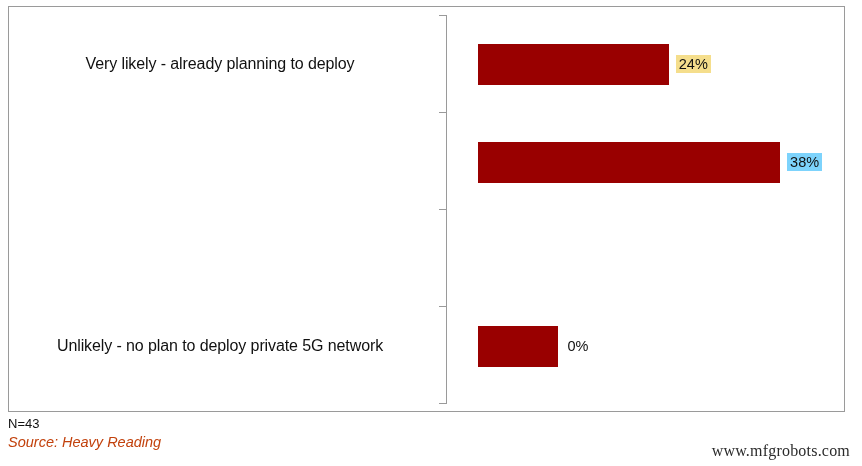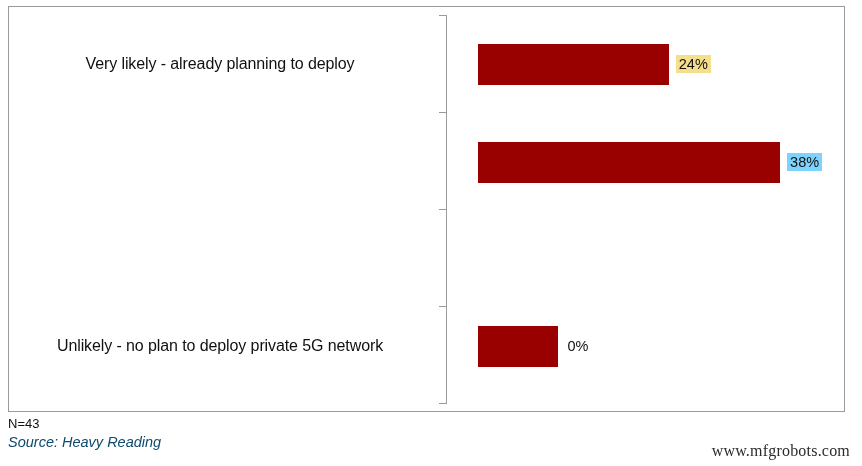--- a/index.html
+++ b/index.html
@@ -122,21 +122,21 @@
     width: 500px;
   }
   #footer-n {
     font-size: 13px;
     color: #111111;
     line-height: 1.28;
   }
   #footer-source {
     font-size: 14.5px;
     font-style: italic;
-    color: #0c4a6e;
+    color: #c2410c;
     line-height: 1.28;
   }
 
   #watermark {
     position: absolute;
     right: 12px;
     bottom: 6px;
     font-family: "Liberation Serif", serif;
     font-size: 16px;
     color: #2b2b2b;

